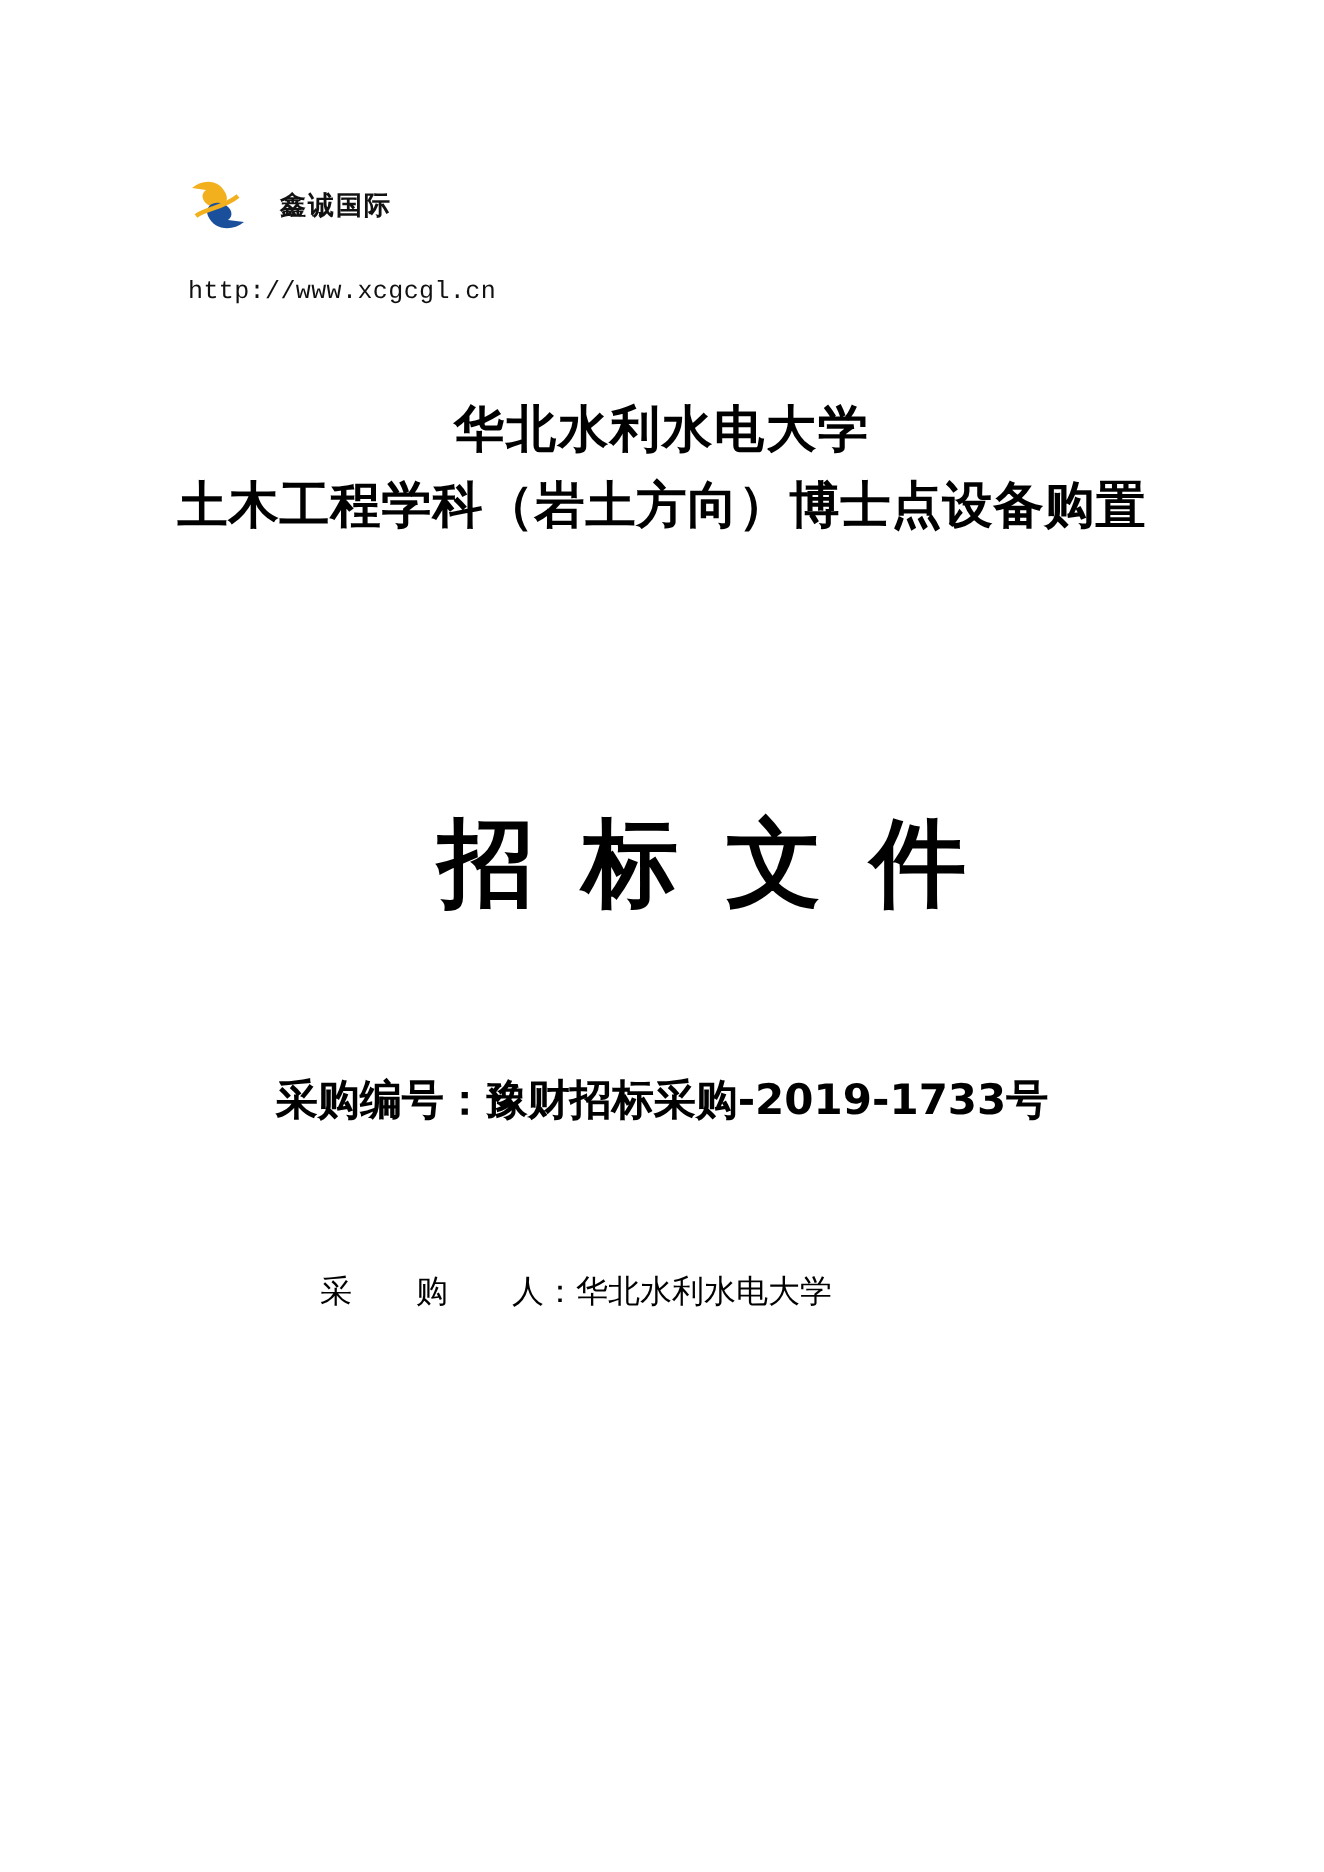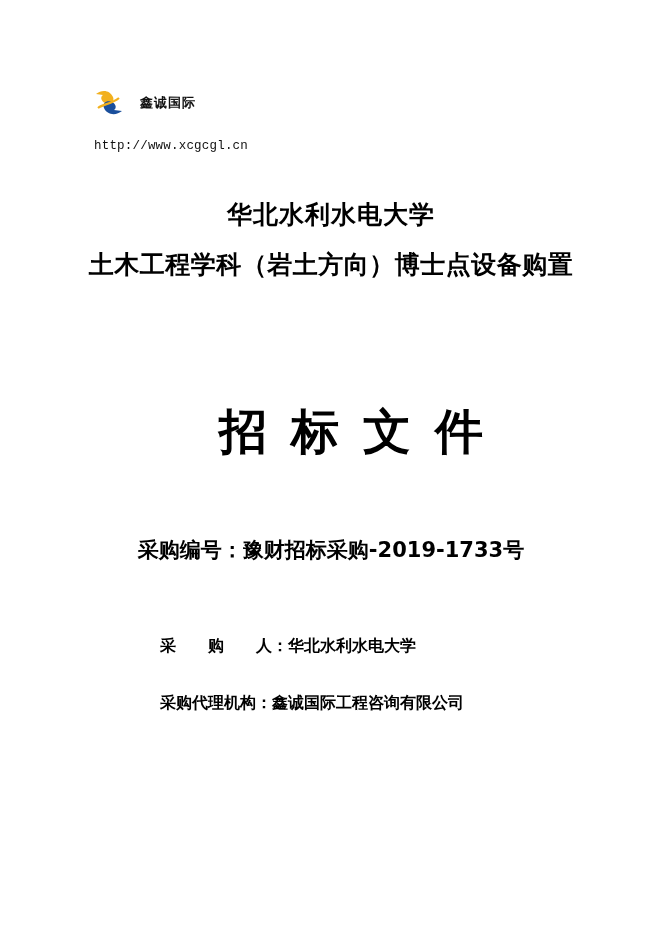--- a/index.html
+++ b/index.html
@@ -73,21 +73,20 @@
     letter-spacing: 1px;
     line-height: 1.5;
     color: #000000;
   }
   .title-line-2 {
     font-family: "DejaVu Sans", sans-serif;
     font-size: 25px;
     font-weight: bold;
     letter-spacing: 0.5px;
     line-height: 1.5;
-    margin-top: 12px;
     color: #000000;
   }
 
   
   .headline {
     position: absolute;
     left: 0;
     top: 400px;
     width: 662px;
     text-align: center;
@@ -117,21 +116,21 @@
   
   .info-block {
     position: absolute;
     left: 160px;
     top: 636px;
     width: 420px;
   }
   .info-row {
     font-family: "DejaVu Sans", sans-serif;
     font-size: 16px;
-    font-weight: bold;
+    font-weight: normal;
     color: #000000;
     margin-bottom: 36px;
     white-space: nowrap;
   }
   .info-row .label {
     display: inline-block;
   }
   .info-row .value {
     display: inline-block;
   }
@@ -163,18 +162,15 @@
   <div class="headline">招标文件</div>
 
   <div class="proc-number">
     <span class="label">采购编号：</span><span class="value">豫财招标采购-2019-1733号</span>
   </div>
 
   <div class="info-block">
     <div class="info-row">
       <span class="label">采　　购　　人：</span><span class="value">华北水利水电大学</span>
     </div>
-    <div class="info-row">
-      <span class="label">采购代理机构：</span><span class="value">鑫诚国际工程咨询有限公司</span>
-    </div>
   </div>
 
 </div>
 
 </body></html>

